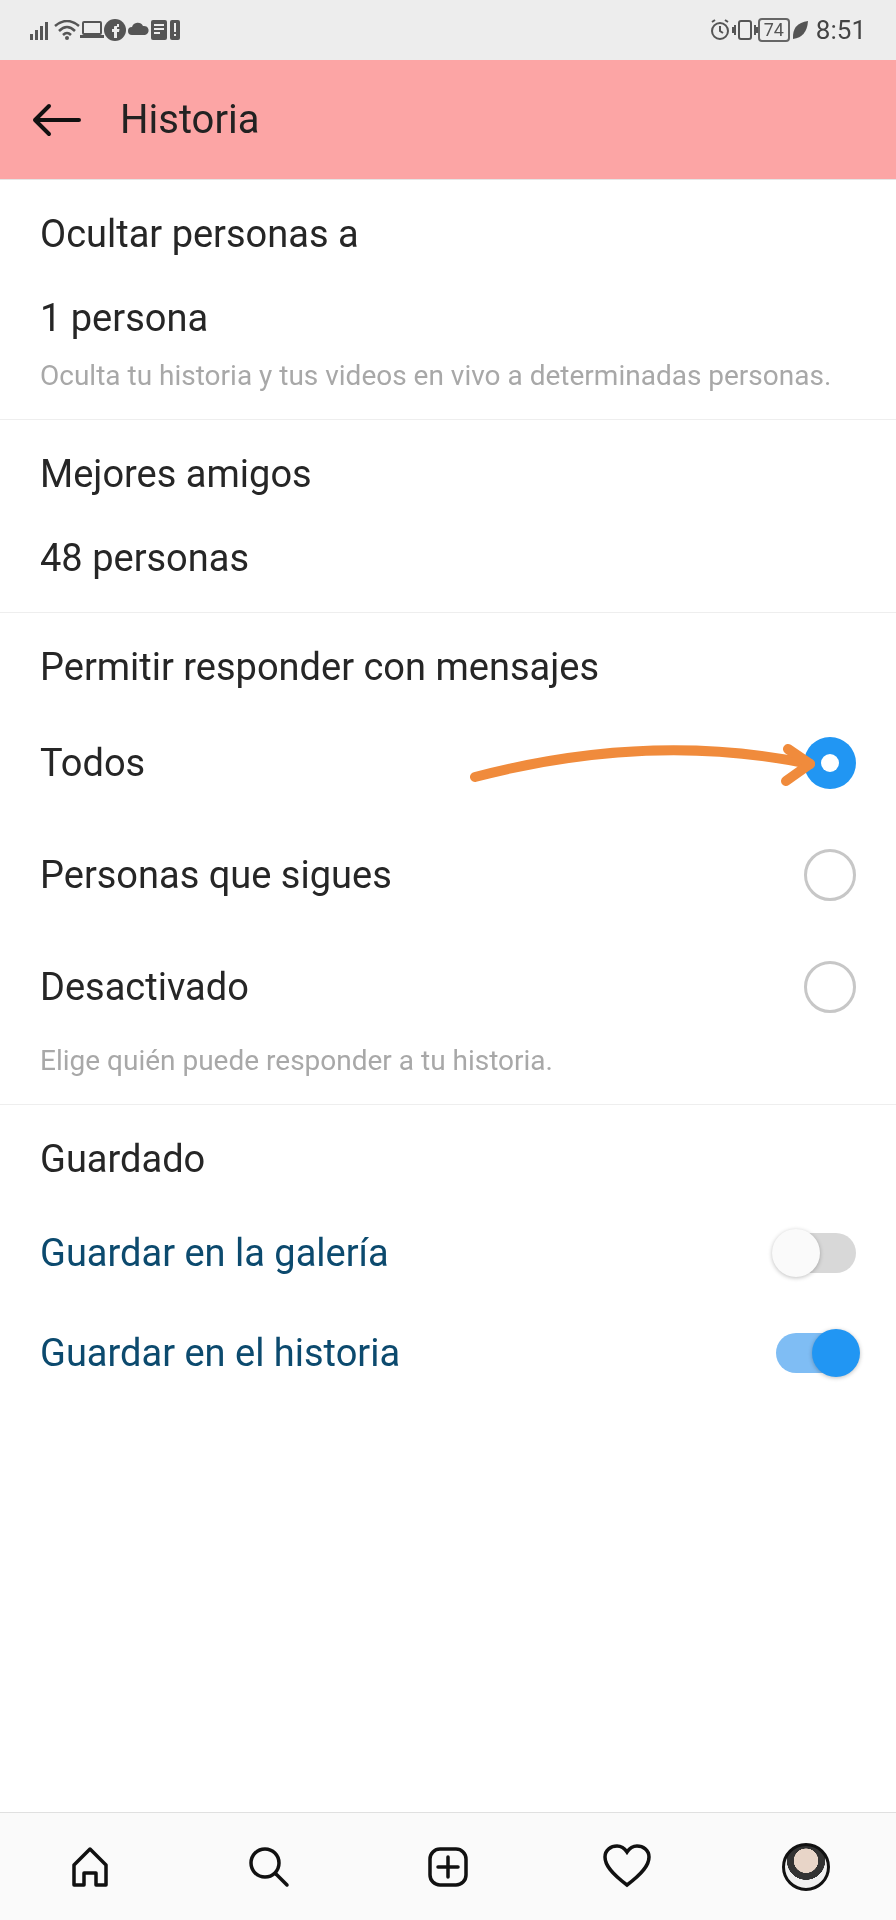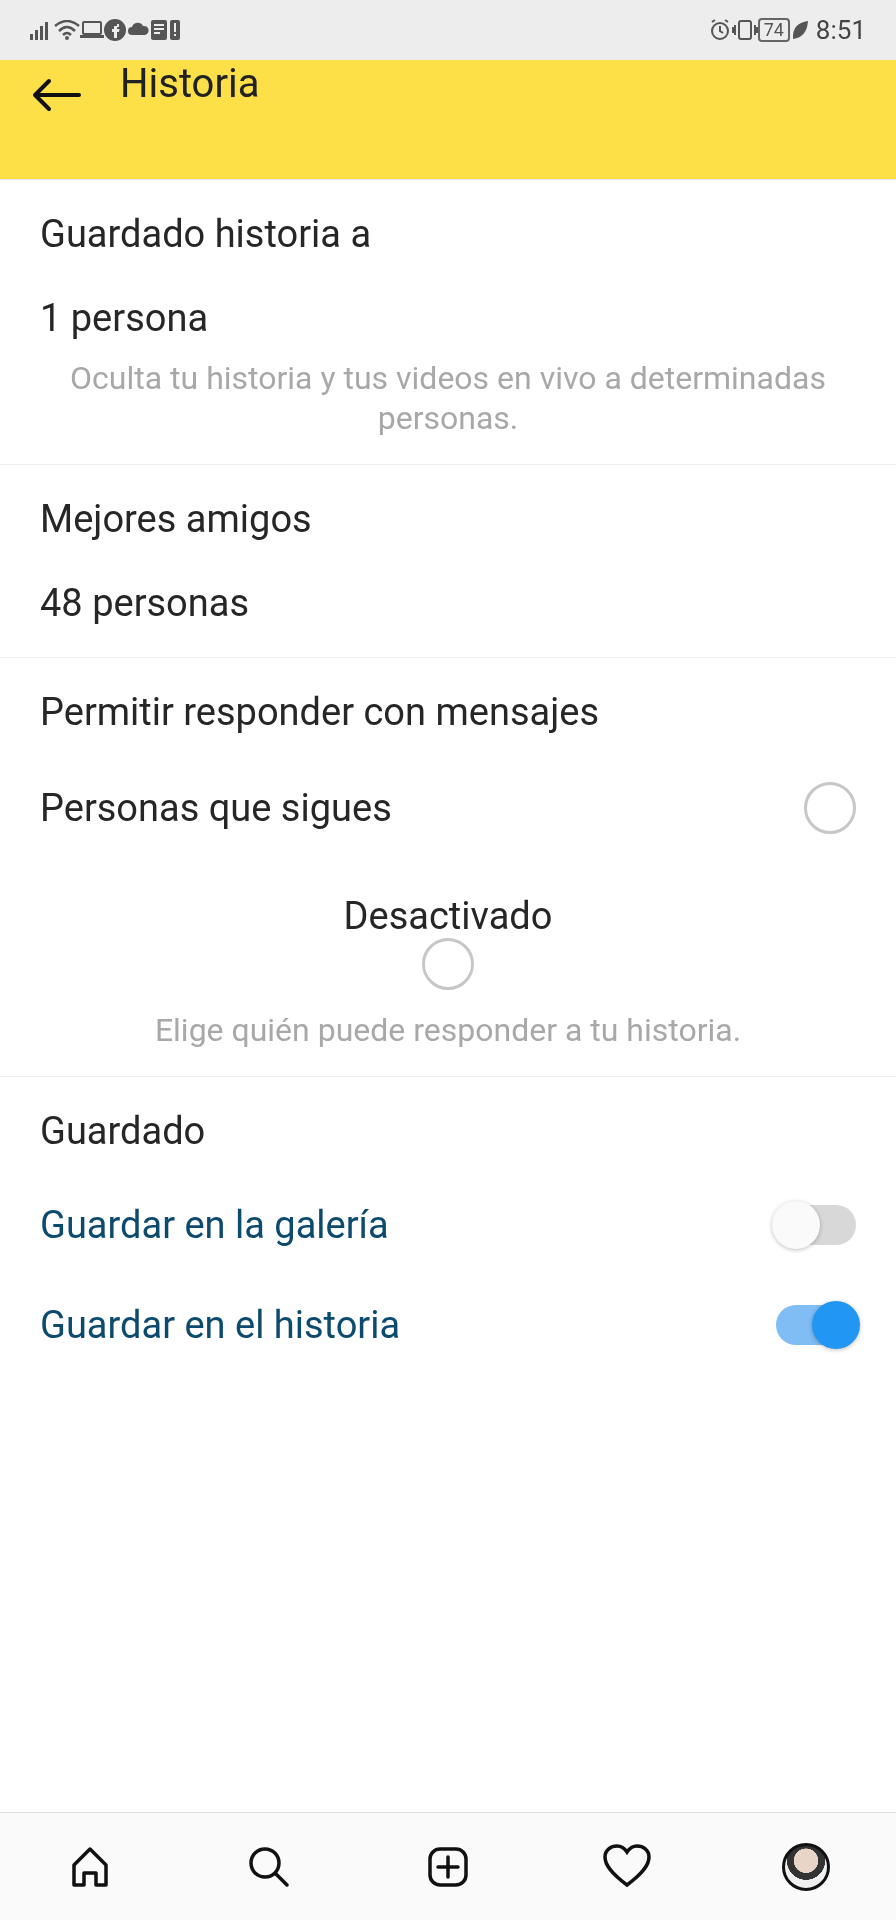--- a/index.html
+++ b/index.html
@@ -38,24 +38,24 @@
       padding: 0 4px;
       font-size: 18px;
       line-height: 20px;
       position: relative;
     }
     .status-time { font-size: 26px; color: #444; margin-left: 6px; }
 
     
     .app-header {
       height: 120px;
-      background: #fde047;
+      background: #fca5a5;
       border-bottom: 1px solid #e5e5e5;
       display: flex;
-      align-items: flex-start;
+      align-items: center;
       padding: 0 20px;
     }
     .back-btn {
       width: 70px;
       height: 70px;
       display: flex;
       align-items: center;
       justify-content: center;
     }
     .app-title {
@@ -77,36 +77,35 @@
       font-weight: 400;
       margin-bottom: 40px;
     }
     .section-value {
       font-size: 38px;
       color: #262626;
       font-weight: 400;
       margin-bottom: 18px;
     }
     .section-desc {
-      font-size: 32px;
+      font-size: 28px;
       color: #a8a8a8;
       line-height: 1.25;
-      text-align: center;
     }
 
     
     .radio-row {
       display: flex;
       justify-content: space-between;
       align-items: center;
       position: relative;
     }
     .radio-row.todos { margin-bottom: 60px; margin-top: 10px; }
     .radio-row.sigues { margin-bottom: 60px; }
-    .radio-row.desactivado { margin-bottom: 20px; flex-direction: column; }
+    .radio-row.desactivado { margin-bottom: 30px; }
     .radio-label {
       font-size: 38px;
       color: #262626;
       font-weight: 400;
     }
     .radio-circle {
       width: 52px;
       height: 52px;
       border-radius: 50%;
       border: 3px solid #c7c7c7;
@@ -289,33 +288,41 @@
     <svg width="56" height="40" viewBox="0 0 56 40">
       <path d="M52 20 H8 M8 20 L22 6 M8 20 L22 34" stroke="#111" stroke-width="4" fill="none" stroke-linecap="round" stroke-linejoin="round"></path>
     </svg>
   </div>
   <div class="app-title">Historia</div>
 </div>
 
 <div class="content">
 
   <div class="section">
-    <div class="section-title">Guardado historia a</div>
+    <div class="section-title">Ocultar personas a</div>
     <div class="section-value">1 persona</div>
     <div class="section-desc">Oculta tu historia y tus videos en vivo a determinadas personas.</div>
   </div>
 
   <div class="section">
     <div class="section-title">Mejores amigos</div>
     <div class="section-value" style="margin-bottom:6px">48 personas</div>
   </div>
 
   <div class="section">
     <div class="section-title" style="margin-bottom:48px">Permitir responder con mensajes</div>
 
+    <div class="radio-row todos">
+      <span class="radio-label">Todos</span>
+      <svg class="arrow-annotation" viewBox="0 0 360 60">
+        <path d="M5 38 Q 180 -8 340 25" stroke="#f08b3c" stroke-width="10" fill="none" stroke-linecap="round"></path>
+        <path d="M340 25 L318 10 M340 25 L316 42" stroke="#f08b3c" stroke-width="10" fill="none" stroke-linecap="round"></path>
+      </svg>
+      <span class="radio-circle selected"></span>
+    </div>
 
     <div class="radio-row sigues">
       <span class="radio-label">Personas que sigues</span>
       <span class="radio-circle"></span>
     </div>
 
     <div class="radio-row desactivado">
       <span class="radio-label">Desactivado</span>
       <span class="radio-circle"></span>
     </div>

